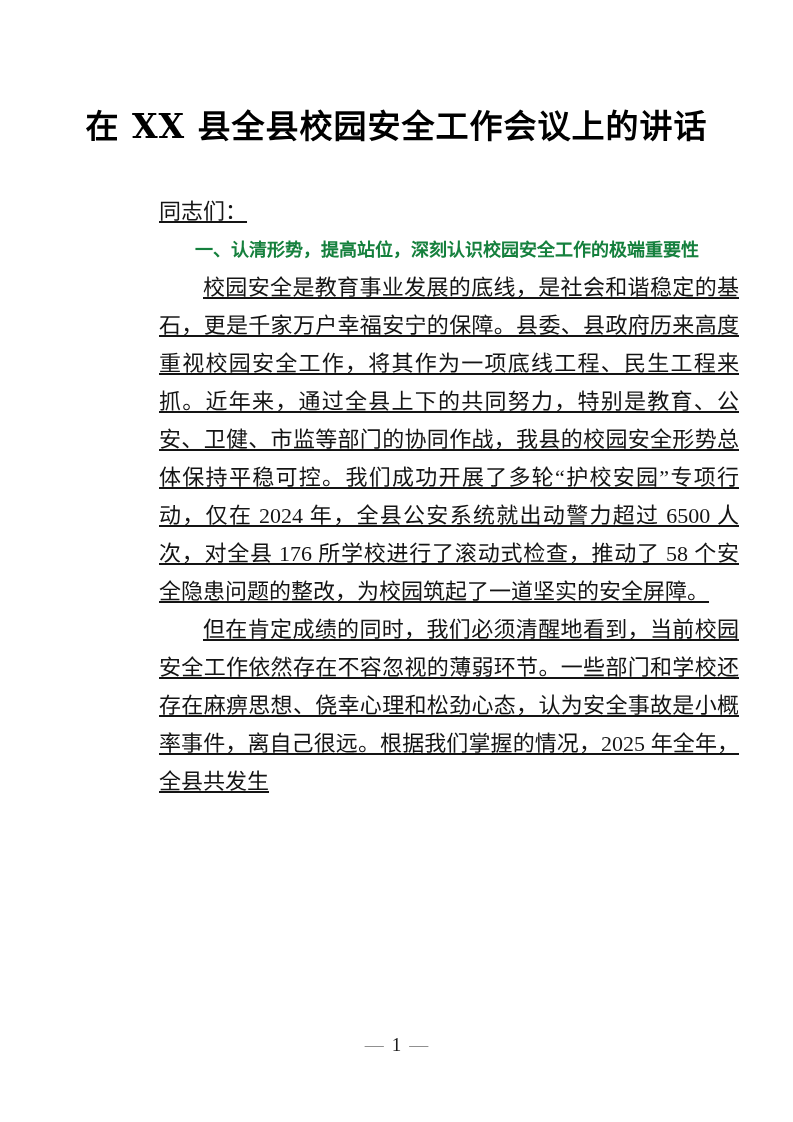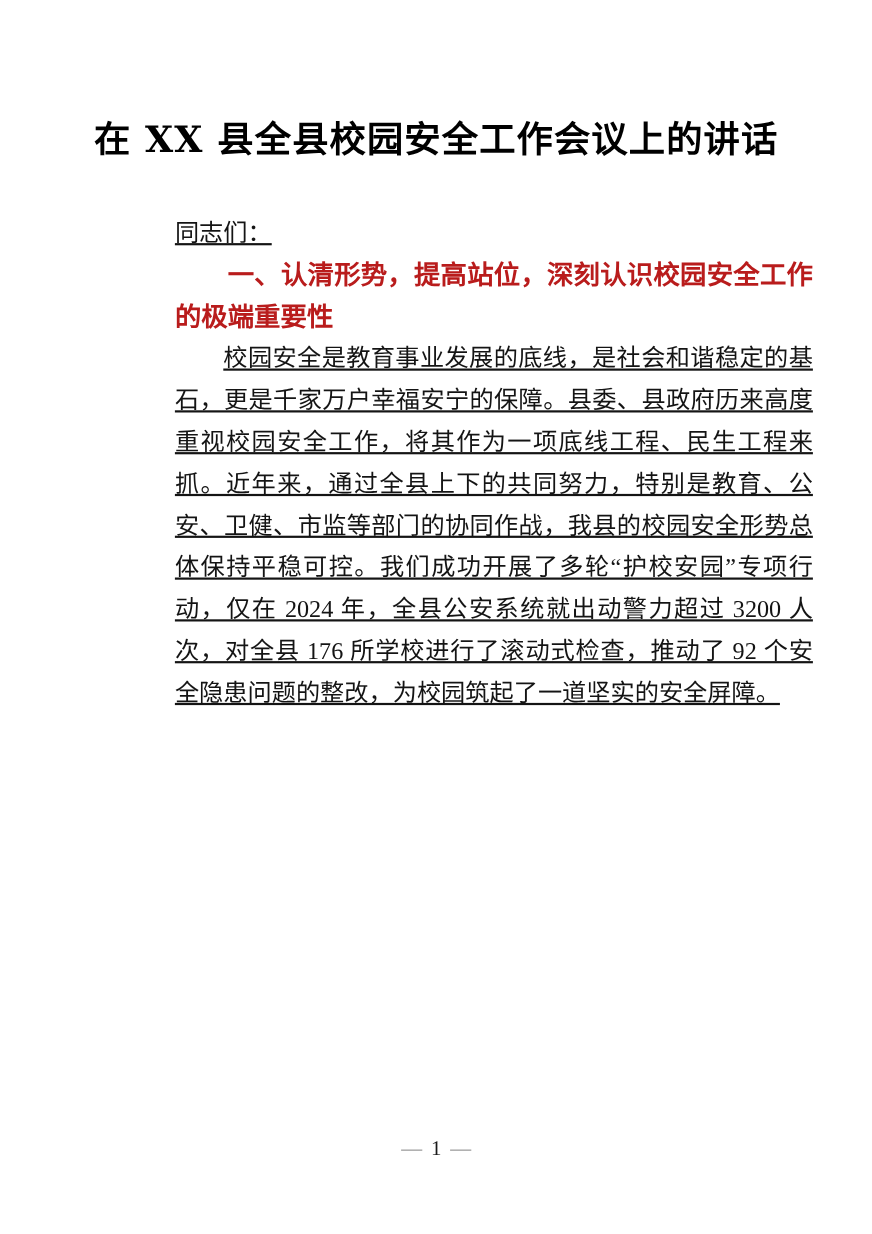--- a/index.html
+++ b/index.html
@@ -50,23 +50,23 @@
     text-indent: 0;
   }
   .para {
     text-indent: 2em;
   }
   .section-heading {
     margin: 0;
     text-indent: 2em;
     font-family: "DejaVu Sans", "Liberation Sans", sans-serif;
     font-weight: bold;
-    font-size: 24px;
+    font-size: 18px;
     line-height: 38px;
-    color: #b91c1c;
+    color: #15803d;
     text-align: justify;
   }
   .footer {
     position: absolute;
     top: 1032px;
     left: 0;
     width: 100%;
     text-align: center;
     font-family: "Liberation Serif", "DejaVu Serif", serif;
     font-size: 19px;
@@ -84,21 +84,22 @@
 <div class="page">
 
   <h1 class="doc-title">在 XX 县全县校园安全工作会议上的讲话</h1>
 
   <div class="body-text">
     <p class="salutation">同志们：</p>
 
 
     <h2 class="section-heading">一、认清形势，提高站位，深刻认识校园安全工作的极端重要性</h2>
 
-    <p class="para">校园安全是教育事业发展的底线，是社会和谐稳定的基石，更是千家万户幸福安宁的保障。县委、县政府历来高度重视校园安全工作，将其作为一项底线工程、民生工程来抓。近年来，通过全县上下的共同努力，特别是教育、公安、卫健、市监等部门的协同作战，我县的校园安全形势总体保持平稳可控。我们成功开展了多轮“护校安园”专项行动，仅在 2024 年，全县公安系统就出动警力超过 3200 人次，对全县 176 所学校进行了滚动式检查，推动了 92 个安全隐患问题的整改，为校园筑起了一道坚实的安全屏障。</p>
+    <p class="para">校园安全是教育事业发展的底线，是社会和谐稳定的基石，更是千家万户幸福安宁的保障。县委、县政府历来高度重视校园安全工作，将其作为一项底线工程、民生工程来抓。近年来，通过全县上下的共同努力，特别是教育、公安、卫健、市监等部门的协同作战，我县的校园安全形势总体保持平稳可控。我们成功开展了多轮“护校安园”专项行动，仅在 2024 年，全县公安系统就出动警力超过 6500 人次，对全县 176 所学校进行了滚动式检查，推动了 58 个安全隐患问题的整改，为校园筑起了一道坚实的安全屏障。</p>
 
+    <p class="para">但在肯定成绩的同时，我们必须清醒地看到，当前校园安全工作依然存在不容忽视的薄弱环节。一些部门和学校还存在麻痹思想、侥幸心理和松劲心态，认为安全事故是小概率事件，离自己很远。根据我们掌握的情况，2025 年全年，全县共发生</p>
   </div>
 
   <div class="footer">
     <span class="dash">—</span><span class="page-num">1</span><span class="dash">—</span>
   </div>
 
 </div>
 
 </body></html>

